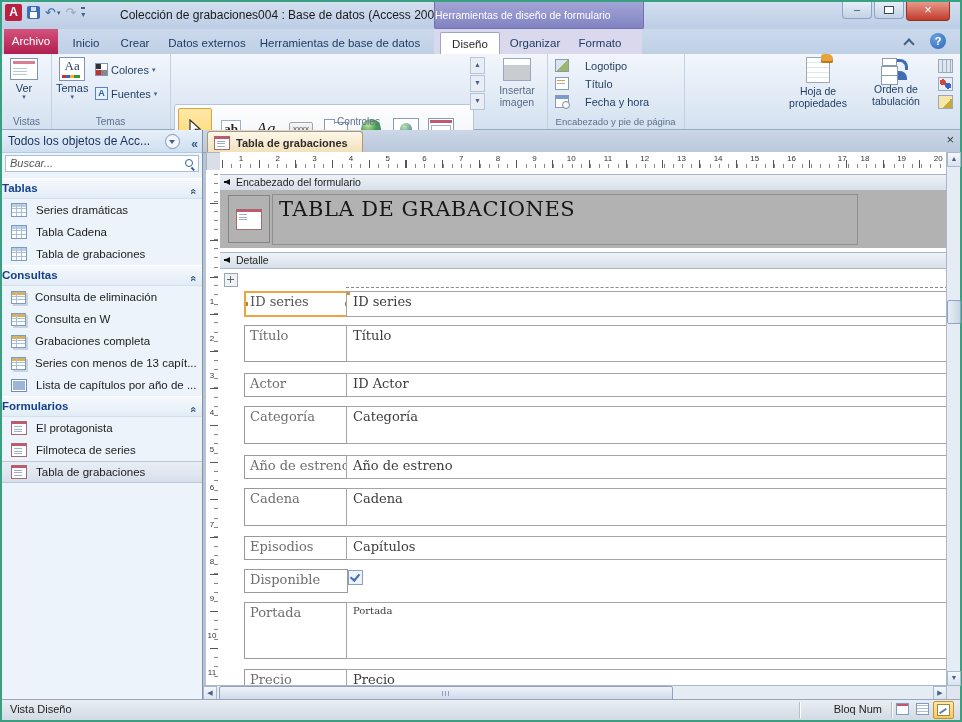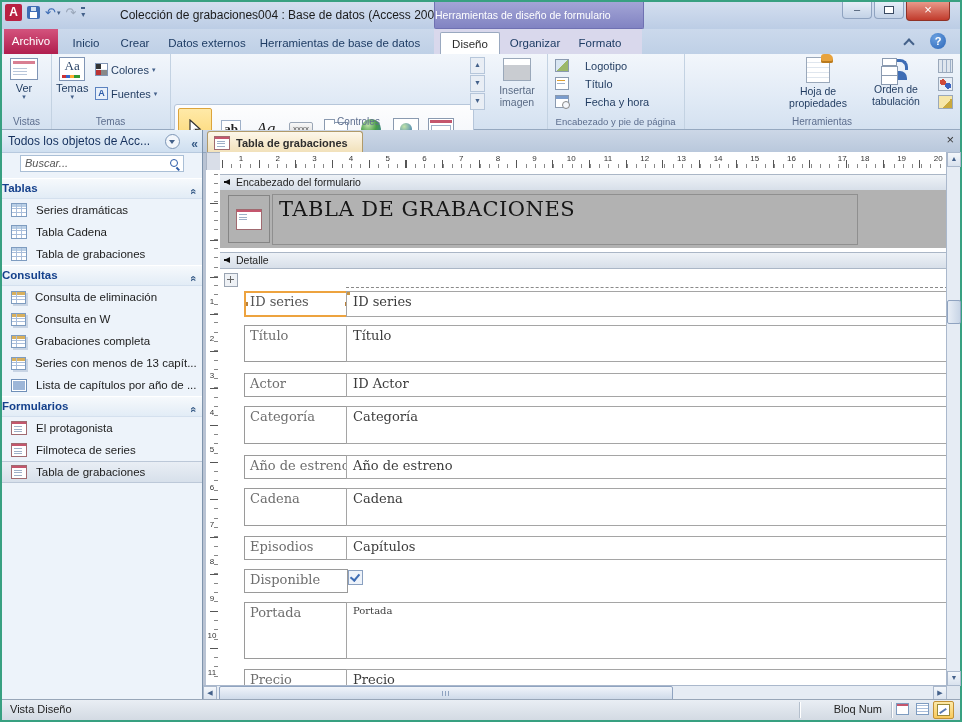--- a/index.html
+++ b/index.html
@@ -153,21 +153,21 @@
   
   .sidebar{position:absolute;left:0;top:0;bottom:0;width:200px;background:#edf3fa;border-right:1px solid #7f94ac;}
   .sb-header{height:22px;background:linear-gradient(#e7f0f9,#cfdff0);border-bottom:1px solid #b7c9de;
              position:relative;font-size:12px;color:#15315e;line-height:22px;padding-left:6px;white-space:nowrap;}
   .nav-dd{position:absolute;right:22px;top:4px;width:13px;height:13px;border:1px solid #7c95b5;
           border-radius:50%;background:#f2f6fb;text-align:center;}
   .nav-dd::after{content:"";position:absolute;left:3px;top:5px;width:0;height:0;
           border-left:3px solid transparent;border-right:3px solid transparent;border-top:4px solid #44618a;}
   .nav-collapse{position:absolute;right:4px;top:3px;font-size:12px;font-weight:bold;color:#365a86;}
   .nav-collapse::before{content:"«";}
-  .sb-search{height:21px;position:relative;background:#edf3fa;padding:2px 18px;}
+  .sb-search{height:21px;position:relative;background:#edf3fa;padding:2px 3px;}
   .search-box{height:15px;border:1px solid #aabfd6;background:#fff;position:relative;
               font-size:11px;font-style:italic;color:#555;line-height:15px;padding-left:4px;}
   .mag-icon{position:absolute;right:3px;top:2px;width:11px;height:11px;}
   .mag-icon::before{content:"";position:absolute;left:1px;top:1px;width:6px;height:6px;
         border:1px solid #2c5ba8;border-radius:50%;}
   .mag-icon::after{content:"";position:absolute;right:0;bottom:0;width:4px;height:1.5px;
         background:#2c5ba8;transform:rotate(45deg);}
   .sb-sec{height:19px;background:linear-gradient(#f6f9fc,#e2ecf6);border-top:1px solid #fff;
           border-bottom:1px solid #d4e0ee;position:relative;font-size:11.5px;font-weight:bold;
           color:#15418c;line-height:19px;padding-left:0;}
@@ -440,21 +440,20 @@
       <div class="toolbtn" style="left:174px;width:76px;">
         <span class="taborder-icon"></span>
         <span>Orden de</span>
         <span>tabulación</span>
       </div>
       <div class="smallcol">
         <span class="sm-ic i1"></span>
         <span class="sm-ic i2"></span>
         <span class="sm-ic i3"></span>
       </div>
-      <div class="glabel">Herramientas</div>
     </div>
   </div>
 
   <div class="main">
 
     <div class="sidebar">
       <div class="sb-header">
         <span>Todos los objetos de Acc...</span>
         <span class="nav-dd"></span>
         <span class="nav-collapse"></span>

